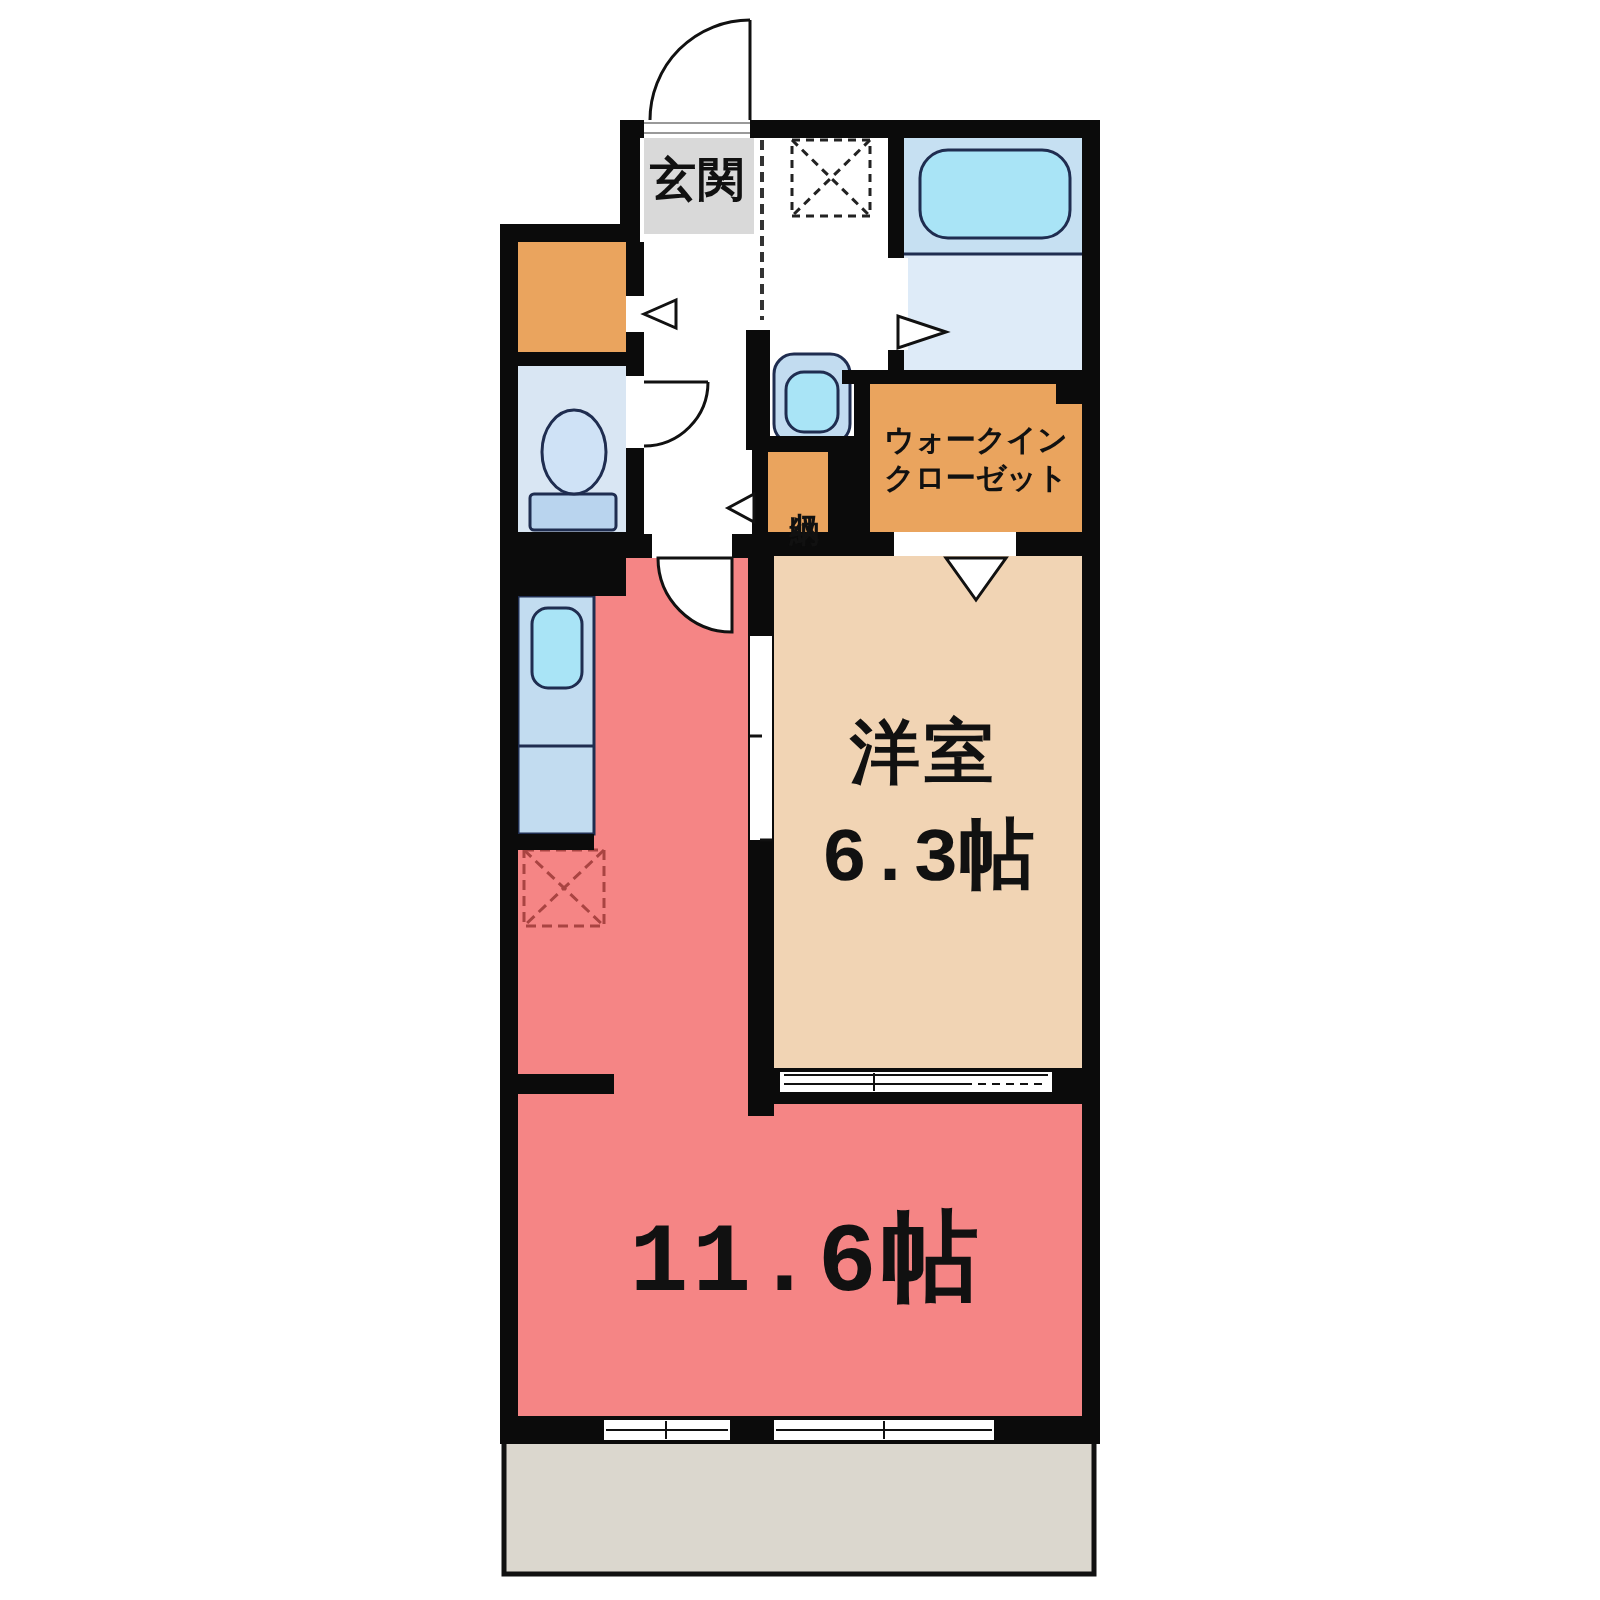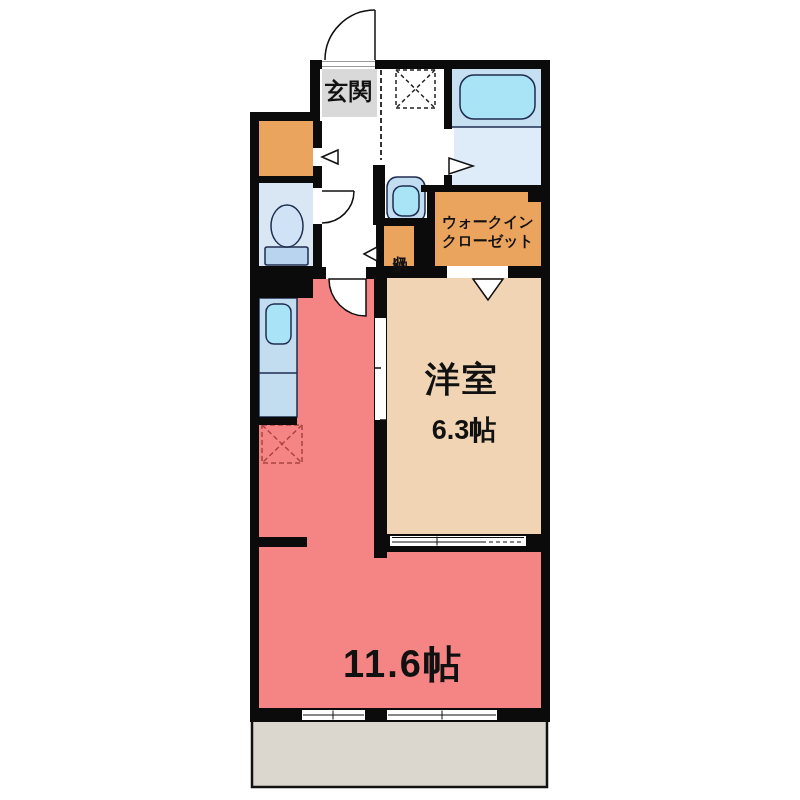--- a/index.html
+++ b/index.html
@@ -1,28 +1,28 @@
 <!DOCTYPE html>
 <html style="--wall: #0b0b0b; --ldk-pink: #f58585; --western-tan: #f1d4b4; --closet-orange: #eaa45e; --genkan-gray: #d9d9d9; --toilet-room-blue: #d9e6f3; --counter-blue: #c2dcf0; --fixture-cyan: #a9e4f6; --bath-upper-blue: #c6e0f2; --bath-lower-blue: #deebf8; --toilet-tank-blue: #b9d4ee; --toilet-bowl-blue: #cfe2f6; --balcony-beige: #dbd7ce; --fridge-dash-red: #a94442; --text: #111111;"><head>
 <meta charset="utf-8">
 <style>
   html,body{margin:0;padding:0;background:#fff;}
   .plan{position:relative;width:800px;height:800px;background:#fff;
-        font-family:Liberation Sans, sans-serif;overflow:hidden;}
+        font-family:Liberation Mono, monospace;overflow:hidden;}
   svg.layer{position:absolute;left:0;top:0;}
   .lbl{position:absolute;transform:translate(-50%,-50%);font-weight:bold;
        color:var(--text,#111);white-space:nowrap;line-height:1.1;}
   .l-genkan{left:349px;top:92px;font-size:23px;letter-spacing:1px;}
   .l-storage{left:400px;top:246px;font-size:15px;writing-mode:vertical-rl;
              text-orientation:upright;letter-spacing:2px;}
   .l-wic{left:488px;top:231px;font-size:15px;line-height:19px;text-align:center;}
   .l-western{left:462px;top:379px;font-size:35px;letter-spacing:2px;}
-  .l-western-size{left:464px;top:431px;font-size:27px;}
+  .l-western-size{left:464px;top:431px;font-size:38px;}
   .l-ldk{left:406px;top:606px;font-size:42px;letter-spacing:13px;}
-  .l-ldk-size{left:403px;top:665px;font-size:38px;letter-spacing:2px;}
+  .l-ldk-size{left:403px;top:633px;font-size:49px;letter-spacing:2px;}
   .l-balcony{left:399px;top:753px;font-size:29px;letter-spacing:4px;}
 </style>
 </head>
 <body>
 
 <div class="plan">
 
   <svg class="layer" width="800" height="800" viewBox="0 0 800 800">
 
     <g>

